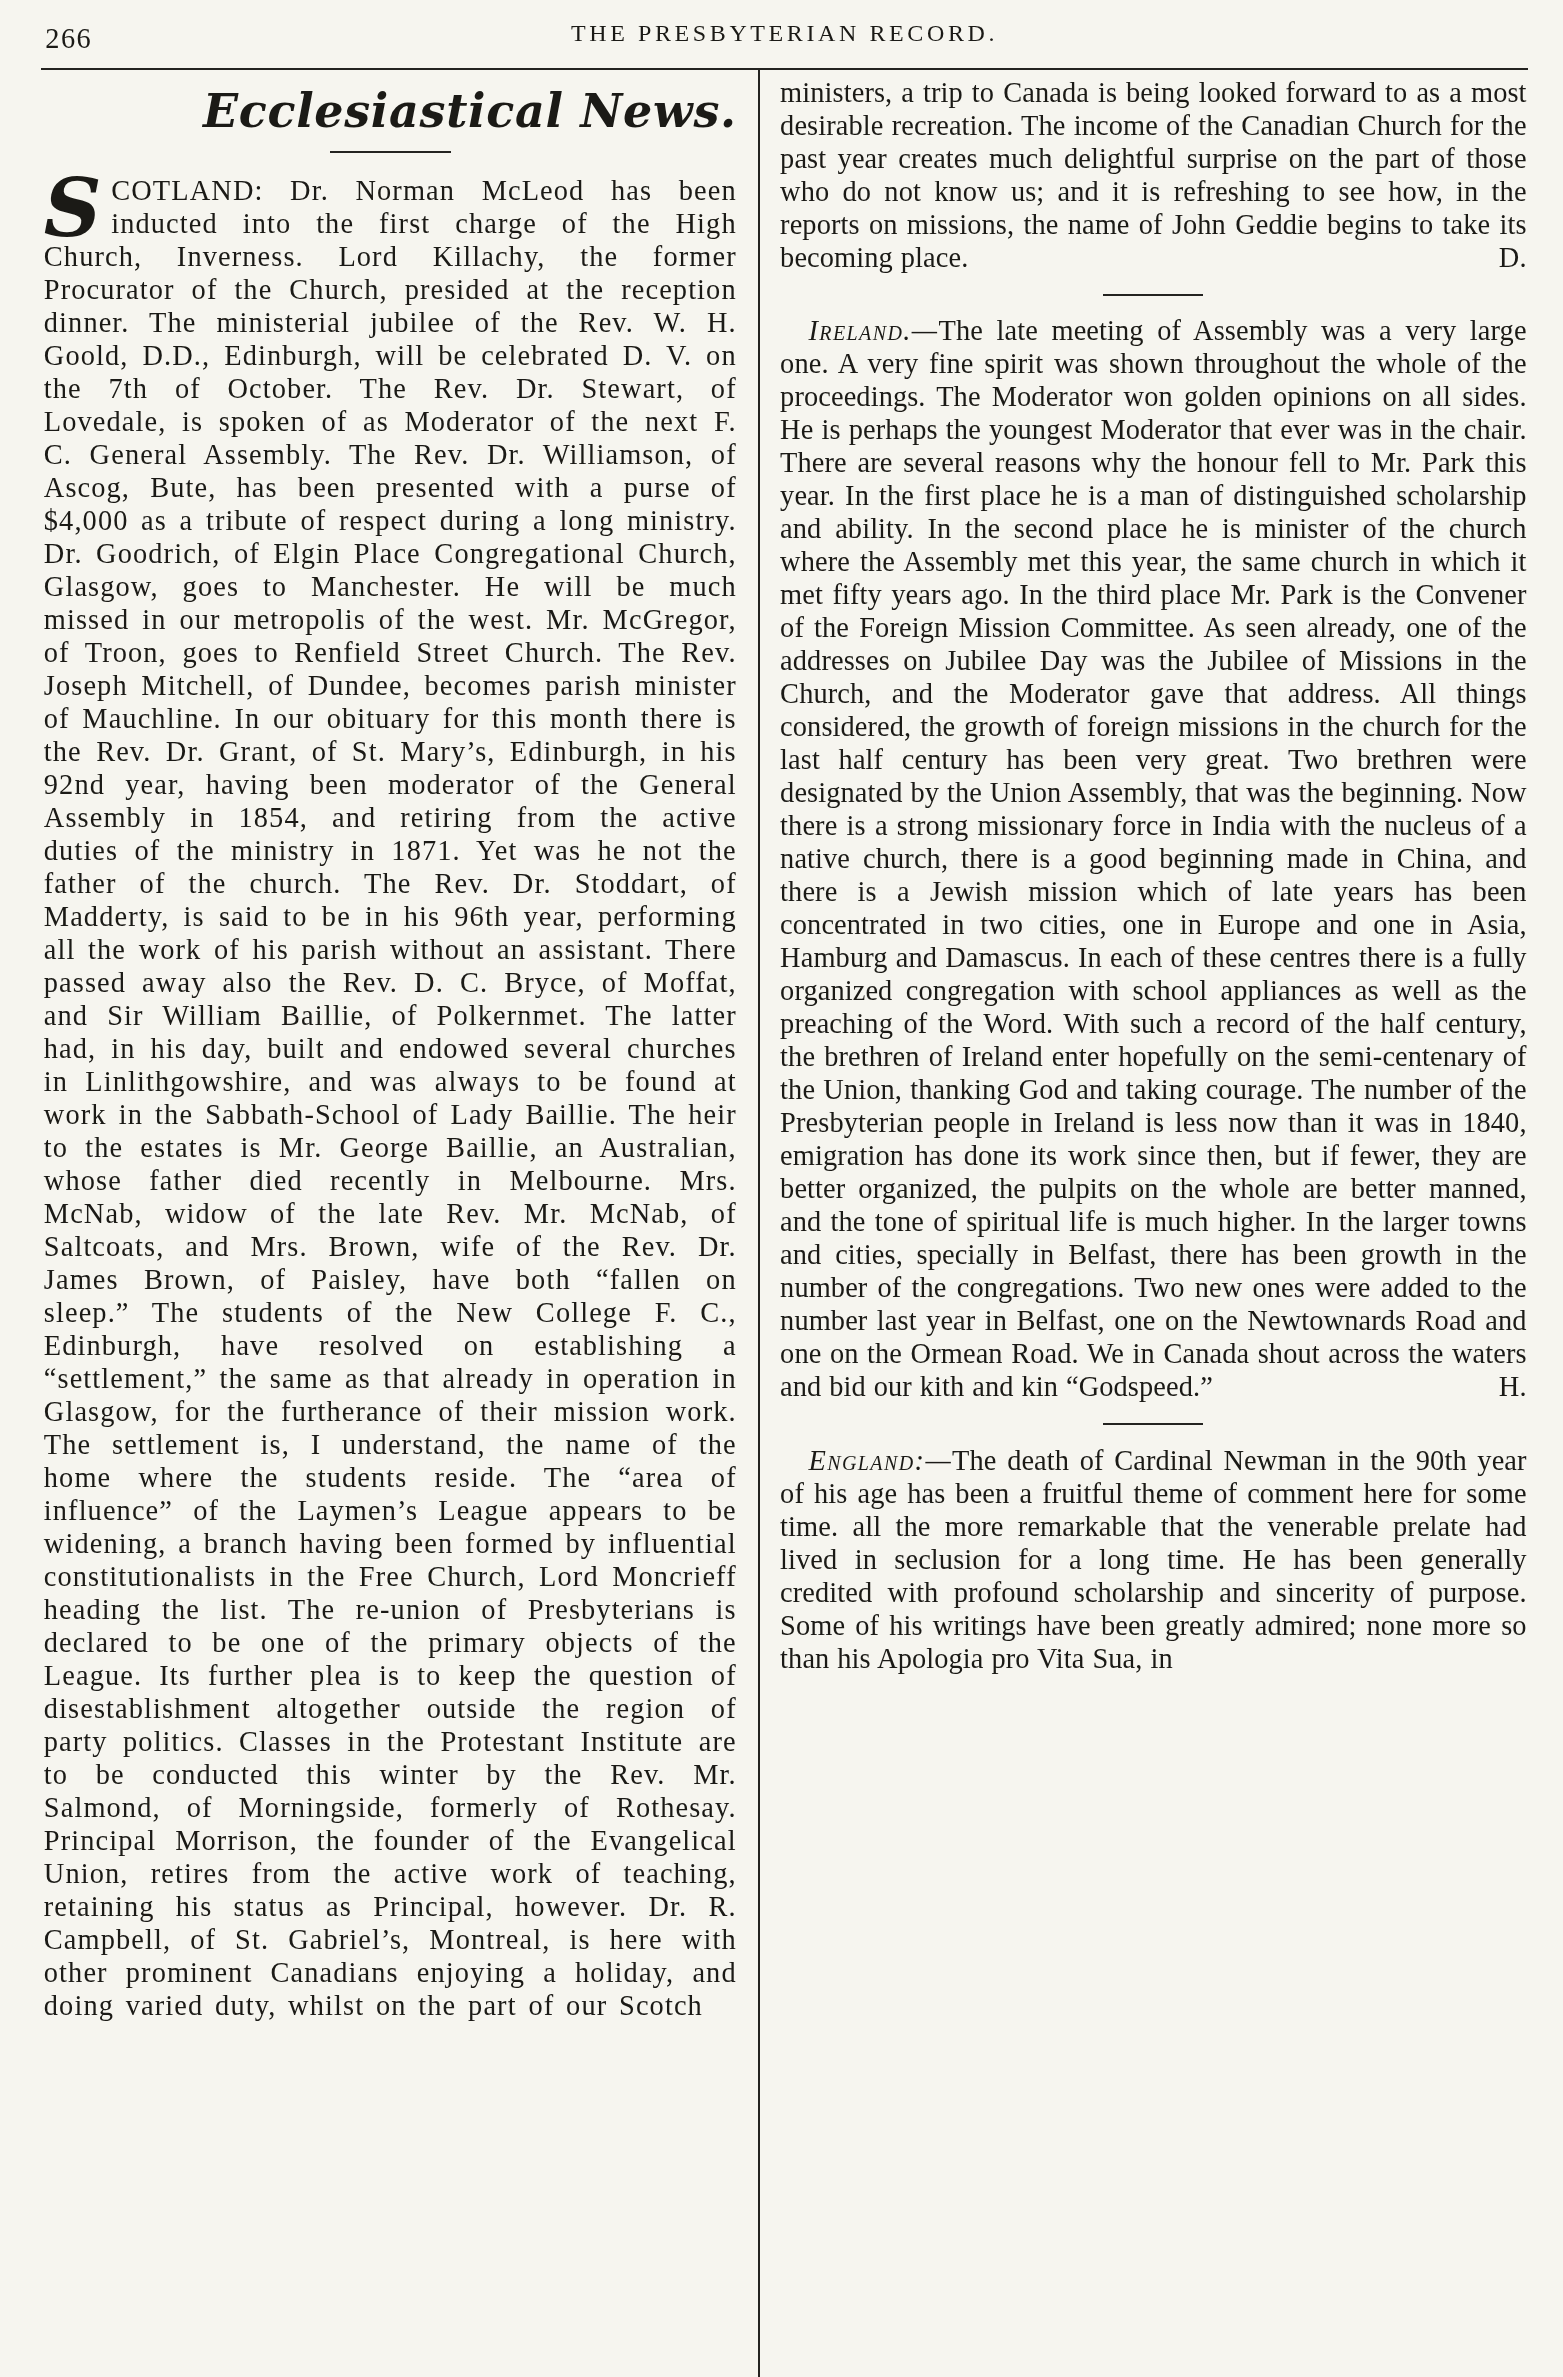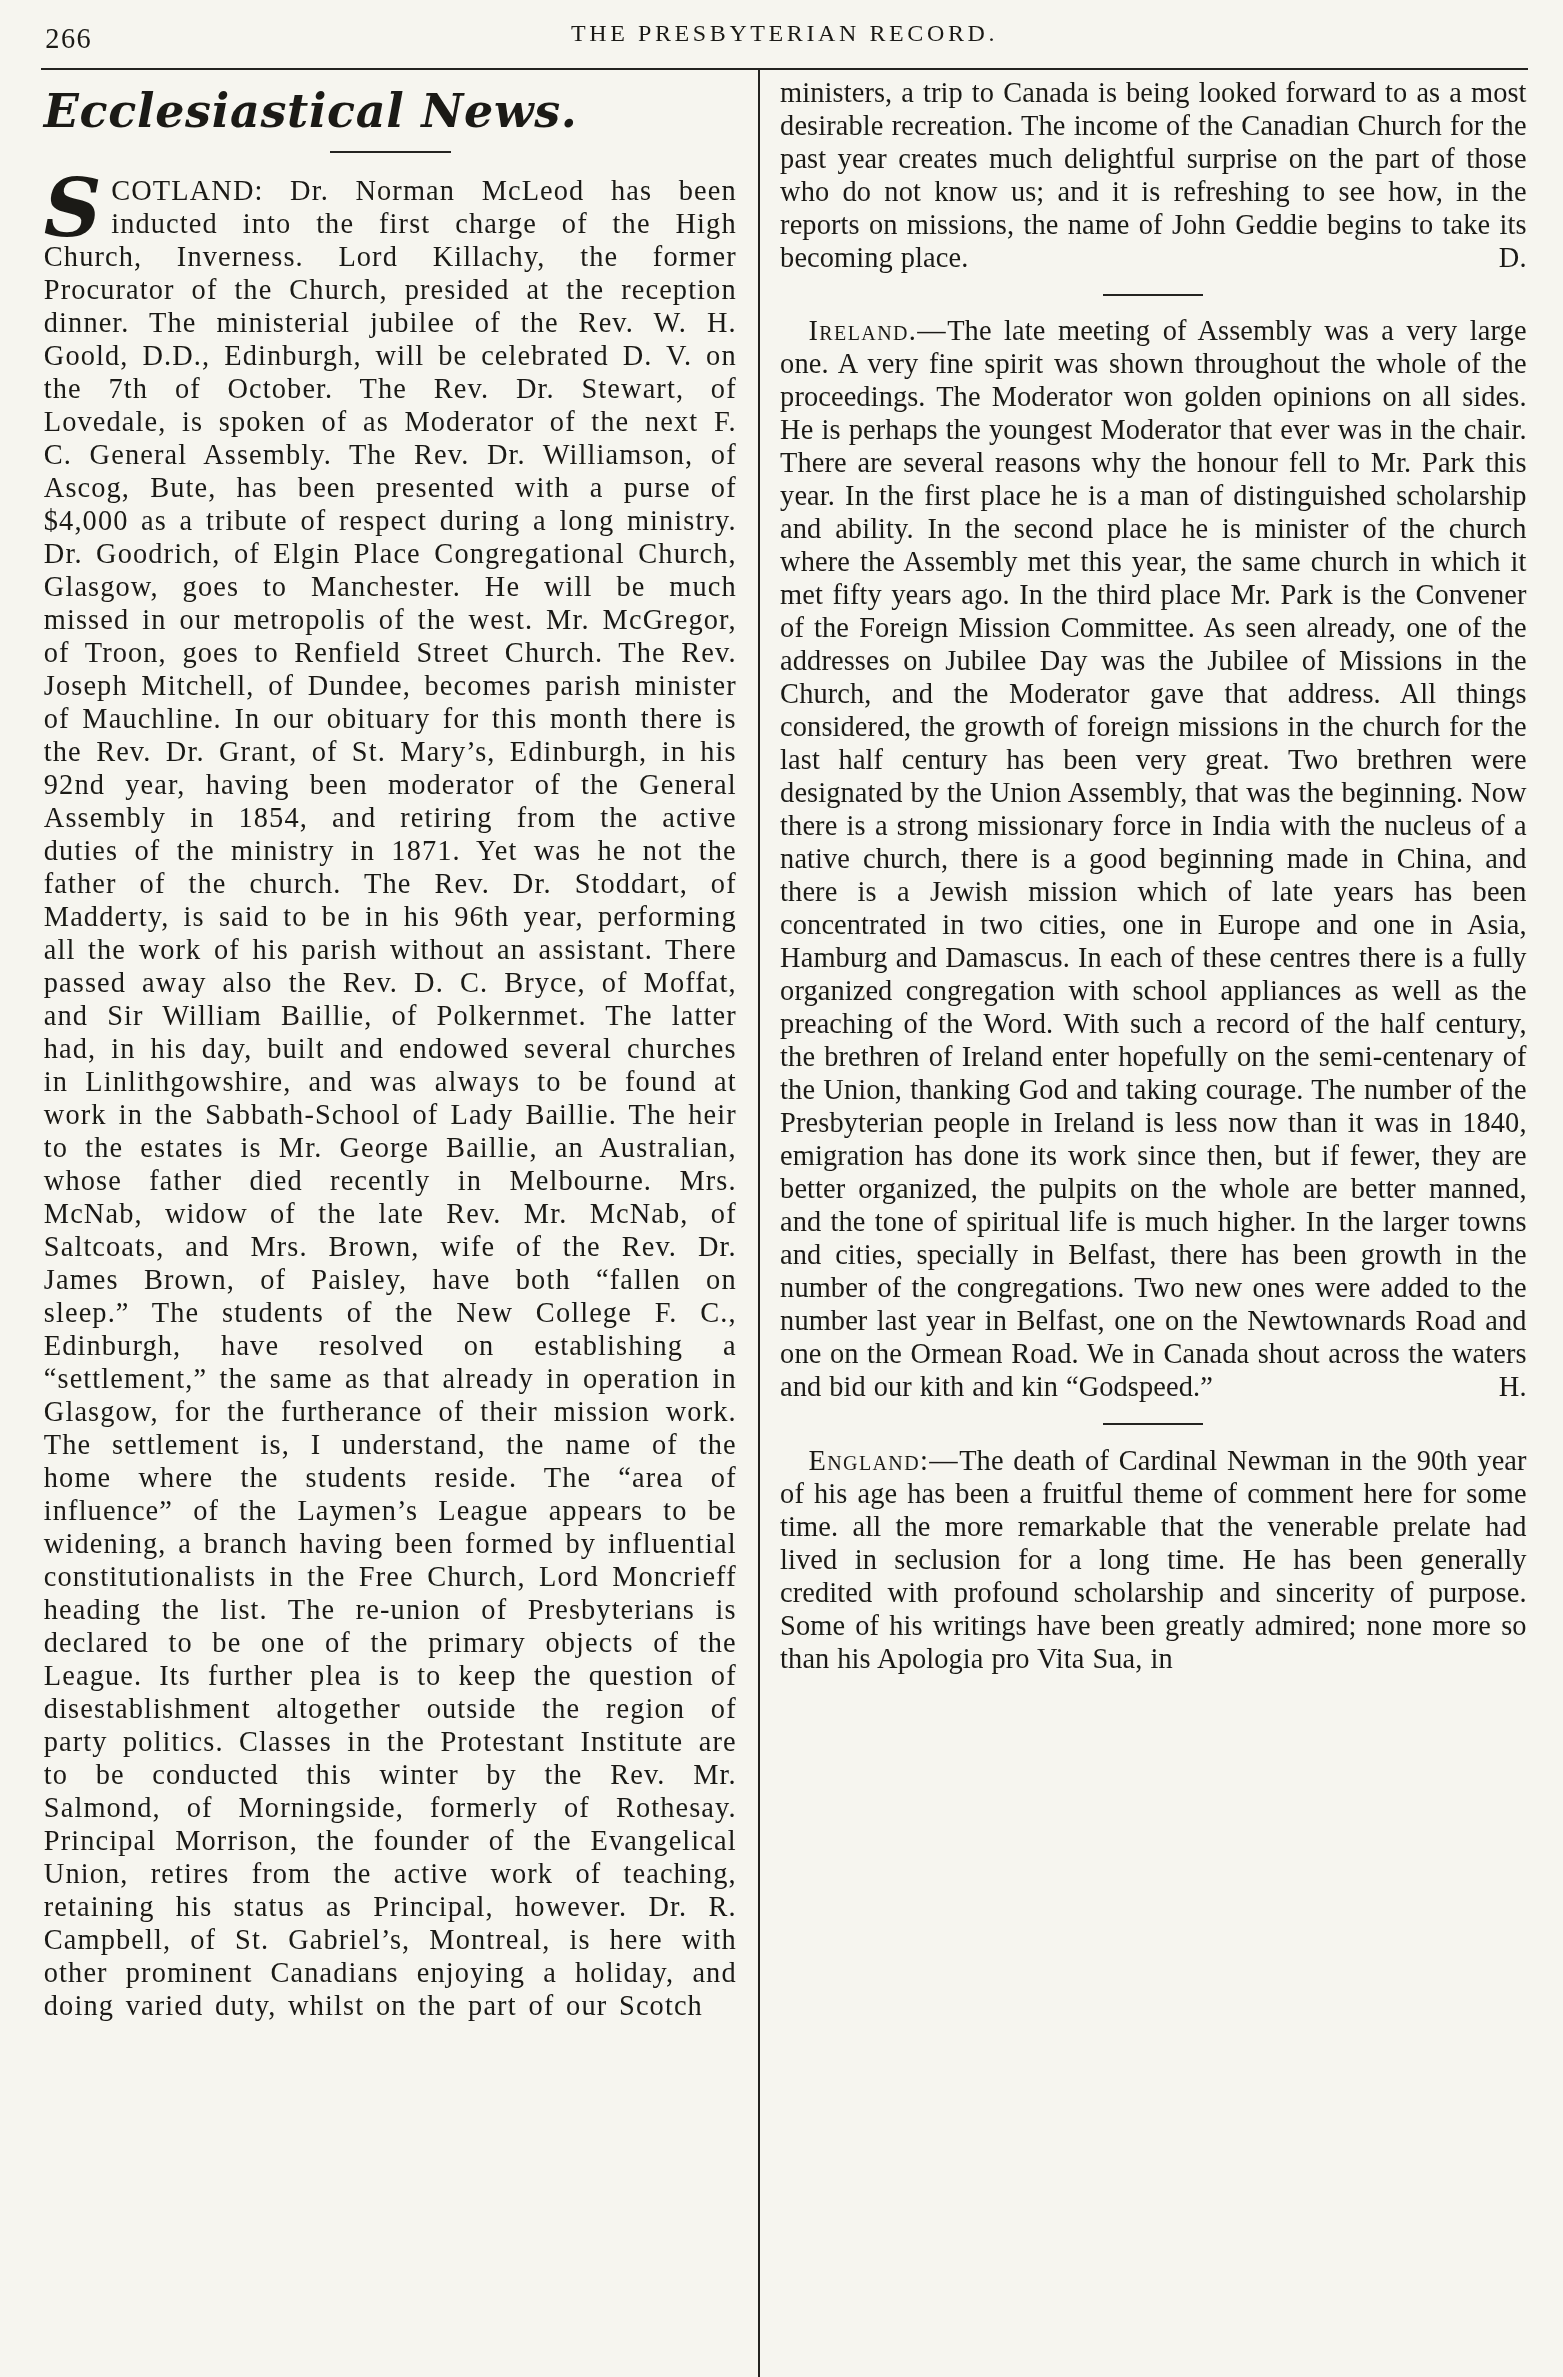--- a/index.html
+++ b/index.html
@@ -40,21 +40,21 @@
   }
   .col-divider { flex:0 0 2.1px; background:#242320; }
   .col-right {
     flex:1 1 auto;
     padding:5.7px 1.4px 0 20px;
   }
   
   .section-heading {
     font-family:"DejaVu Serif", serif;
     font-style:italic; font-weight:bold;
-    font-size:46px; text-align:left;
+    font-size:46px; text-align:right;
     margin-top:7.1px; letter-spacing:0.7px;
   }
   .heading-rule {
     width:121px; border-top:2.1px solid #242320;
     margin:12.8px auto 21.3px auto;
   }
   
   .body-text {
     font-size:28.4px; line-height:33px;
     text-align:justify;
@@ -62,21 +62,21 @@
   .col-left .body-text { letter-spacing:1.1px; word-spacing:3.6px; }
   .col-right .body-text { letter-spacing:0.1px; word-spacing:0.7px; }
   .indent { text-indent:28.4px; }
   .dropcap {
     float:left;
     font-family:"DejaVu Serif", serif;
     font-style:italic; font-weight:bold;
     font-size:80px; line-height:63px;
     padding:2.8px 8.5px 0 0;
   }
-  .lead { font-variant:small-caps; letter-spacing:1.4px; }
+  .lead { font-variant:small-caps; letter-spacing:1.4px;font-style:italic; }
   .sig { float:right; padding-left:21.3px; }
   .italic-title { }
   .section-rule {
     width:100px; border-top:2.1px solid #242320;
     margin:20px auto 18.5px auto;
   }
 </style>
 </head>
 <body>
 

